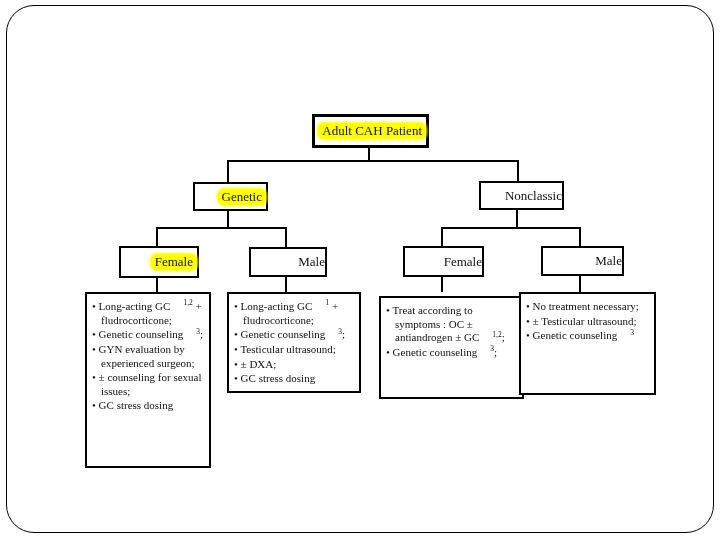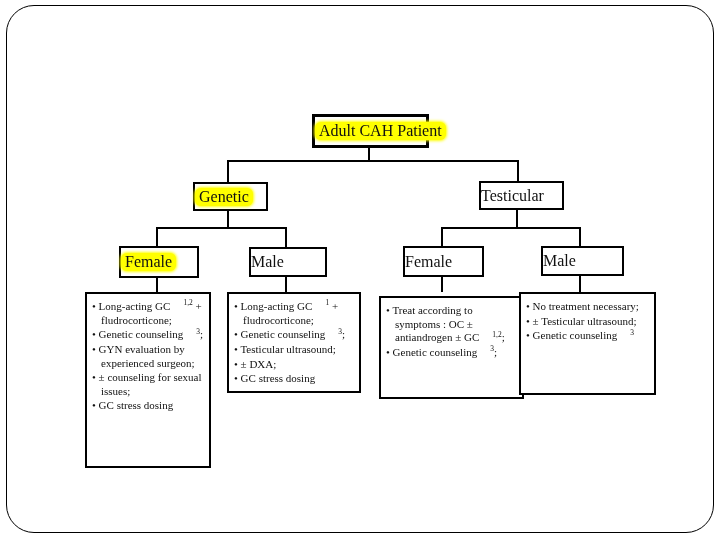--- a/index.html
+++ b/index.html
@@ -7,22 +7,22 @@
     width:720px;height:540px;position:relative;background:#ffffff;
     font-family:"Liberation Serif","DejaVu Serif",serif;color:#111;
     overflow:hidden;
   }
   .slide-border{
     position:absolute;left:6px;top:5px;width:706px;height:526px;
     border:1px solid #000;border-radius:28px;background:#fff;
   }
   .node{
     position:absolute;background:#fff;border:2px solid #000;
-    display:flex;align-items:center;justify-content:flex-start;
-    font-size:16px;white-space:nowrap;
+    display:flex;align-items:center;justify-content:flex-end;
+    font-size:13px;white-space:nowrap;
   }
   .node.thick{border-width:3px;}
   .hl{
     background:#ffff00;border-radius:6px;padding:0 4px;
     box-shadow:0 0 3px 1px #ffff00;
   }
   .line{position:absolute;background:#000;}
   .leaf{
     position:absolute;background:#fff;border:2px solid #000;
     font-size:11px;line-height:1.24;padding:6px 3px 4px 5px;
@@ -59,21 +59,21 @@
 
 <div class="node thick" style="left:312px;top:114px;width:111px;height:28px;">
   <span class="hl">Adult CAH Patient</span>
 </div>
 
 <div class="node" style="left:193px;top:182px;width:71px;height:25px;">
   <span class="hl">Genetic</span>
 </div>
 
 <div class="node" style="left:479px;top:181px;width:81px;height:25px;">
-  <span>Testicular</span>
+  <span>Nonclassic</span>
 </div>
 
 <div class="node" style="left:119px;top:246px;width:76px;height:28px;">
   <span class="hl">Female</span>
 </div>
 
 <div class="node" style="left:249px;top:247px;width:74px;height:26px;">
   <span>Male</span>
 </div>
 

